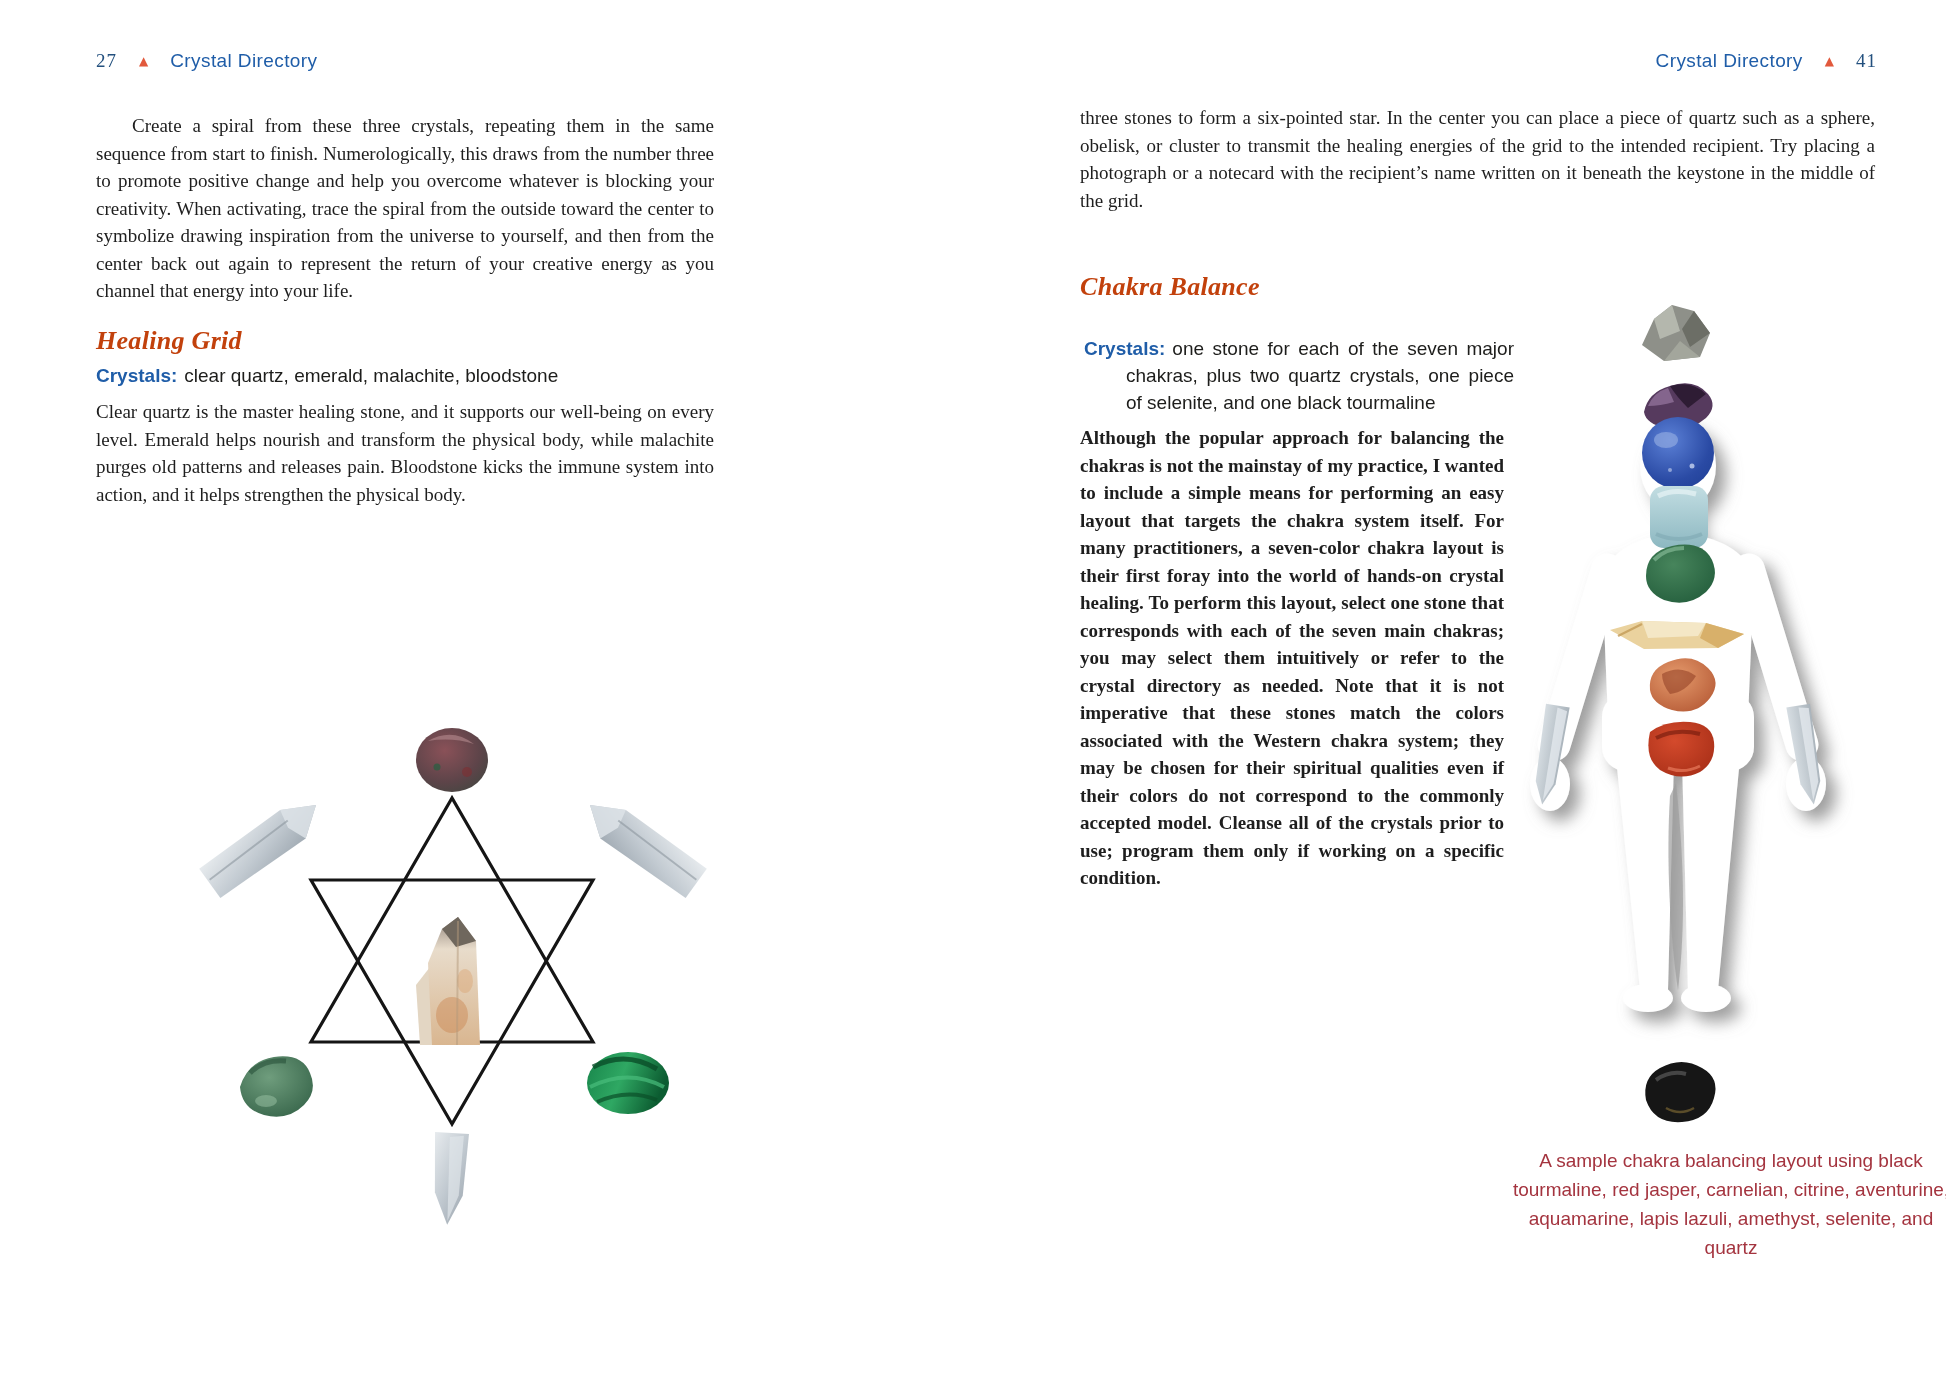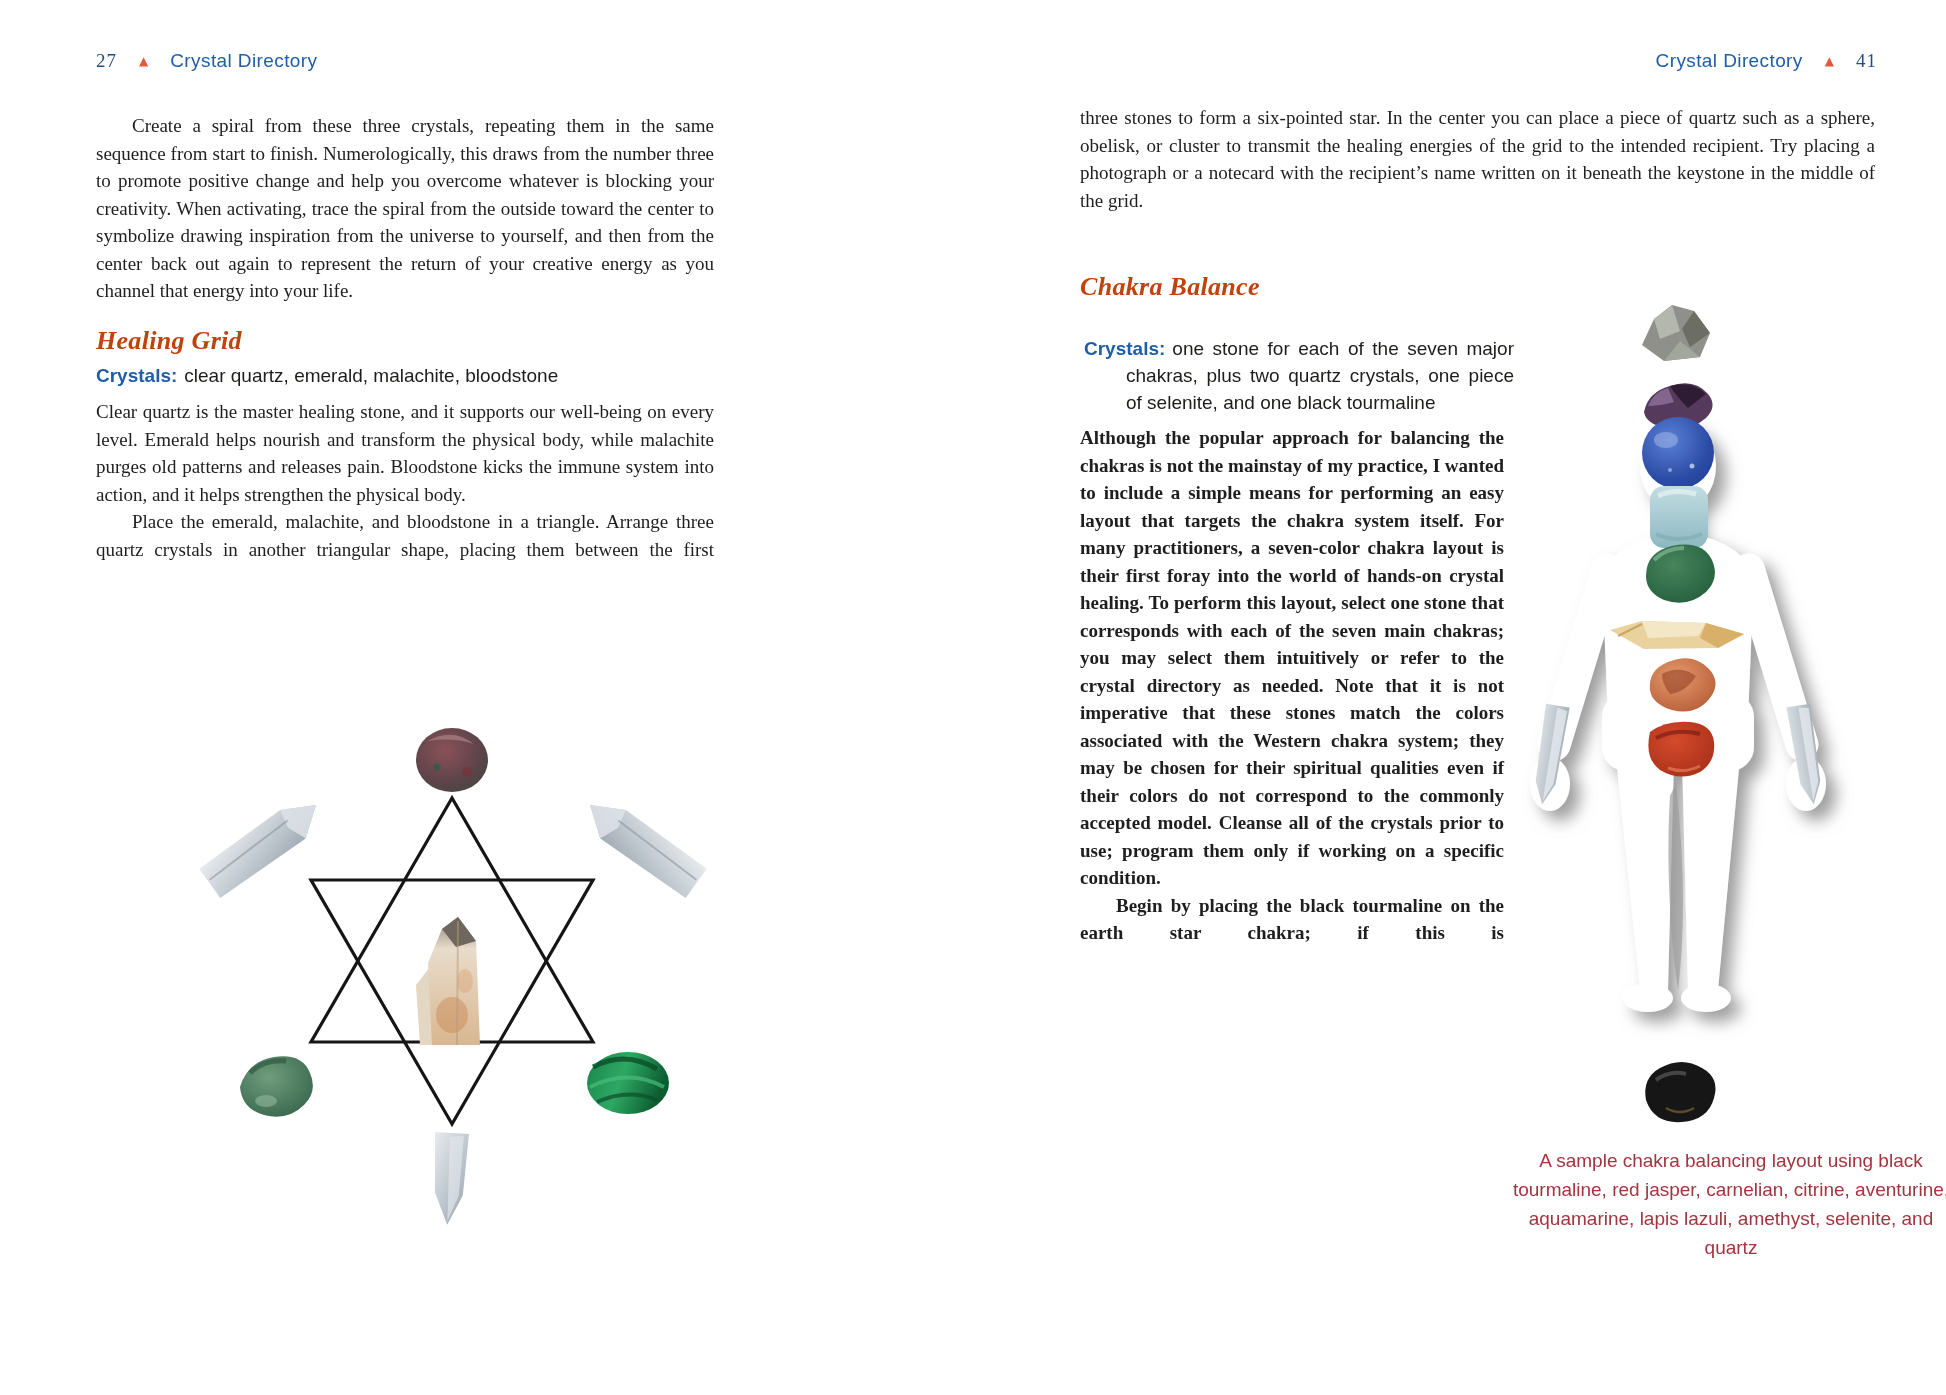--- a/index.html
+++ b/index.html
@@ -55,21 +55,20 @@
 </header>
 
 <p class="abs serif indent lp1">Create a spiral from these three crystals, repeating them in the same sequence from start to finish. Numerologically, this draws from the number three to promote positive change and help you overcome whatever is blocking your creativity. When activating, trace the spiral from the outside toward the center to symbolize drawing inspiration from the universe to yourself, and then from the center back out again to represent the return of your creative energy as you channel that energy into your life.</p>
 
 <h2 class="abs secheading lhead">Healing Grid</h2>
 
 <p class="abs crysline lcrys"><span class="cryslabel">Crystals:</span><span>clear quartz, emerald, malachite, bloodstone</span></p>
 
 <div class="abs lp23">
   <p class="serif">Clear quartz is the master healing stone, and it supports our well-being on every level. Emerald helps nourish and transform the physical body, while malachite purges old patterns and releases pain. Bloodstone kicks the immune system into action, and it helps strengthen the physical body.</p>
-  <p class="serif indent jlast">Place the emerald, malachite, and bloodstone in a triangle. Arrange three quartz crystals in another triangular shape, placing them between the first</p>
 </div>
 
 <svg class="abs fig-left" viewBox="0 0 560 540" aria-hidden="true">
   <defs>
     <linearGradient id="gq" x1="0" y1="0" x2="1" y2="1">
       <stop offset="0" stop-color="#e7ebee"></stop>
         <stop offset=".5" stop-color="#c2cad1"></stop>
         <stop offset="1" stop-color="#9aa4ad"></stop>
     </linearGradient>
     <radialGradient id="gb" cx=".4" cy=".35" r=".9">
@@ -152,21 +151,20 @@
 </header>
 
 <p class="abs serif rp1">three stones to form a six-pointed star. In the center you can place a piece of quartz such as a sphere, obelisk, or cluster to transmit the healing energies of the grid to the intended recipient. Try placing a photograph or a notecard with the recipient’s name written on it beneath the keystone in the middle of the grid.</p>
 
 <h2 class="abs secheading rhead">Chakra Balance</h2>
 
 <p class="abs crysline rcrys"><span class="cryslabel">Crystals:</span><span>one stone for each of the seven major chakras, plus two quartz crystals, one piece of selenite, and one black tourmaline</span></p>
 
 <div class="abs rnarrow">
   <p class="serif">Although the popular approach for balancing the chakras is not the mainstay of my practice, I wanted to include a simple means for performing an easy layout that targets the chakra system itself. For many practitioners, a seven-color chakra layout is their first foray into the world of hands-on crystal healing. To perform this layout, select one stone that corresponds with each of the seven main chakras; you may select them intuitively or refer to the crystal directory as needed. Note that it is not imperative that these stones match the colors associated with the Western chakra system; they may be chosen for their spiritual qualities even if their colors do not correspond to the commonly accepted model. Cleanse all of the crystals prior to use; program them only if working on a specific condition.</p>
-  <p class="serif indent jlast">Begin by placing the black tourmaline on the earth star chakra; if this is</p>
 </div>
 
 <svg class="abs fig-right" viewBox="0 0 430 900" aria-hidden="true">
   <defs>
     <filter id="fsh" x="-30%" y="-10%" width="170%" height="130%">
       <feDropShadow dx="10" dy="10" stdDeviation="8" flood-color="#8d8d8d" flood-opacity="0.85"></feDropShadow>
     </filter>
     <radialGradient id="glap" cx=".38" cy=".32" r=".95">
       <stop offset="0" stop-color="#5b80d6"></stop>
         <stop offset=".6" stop-color="#2a4aa4"></stop>

